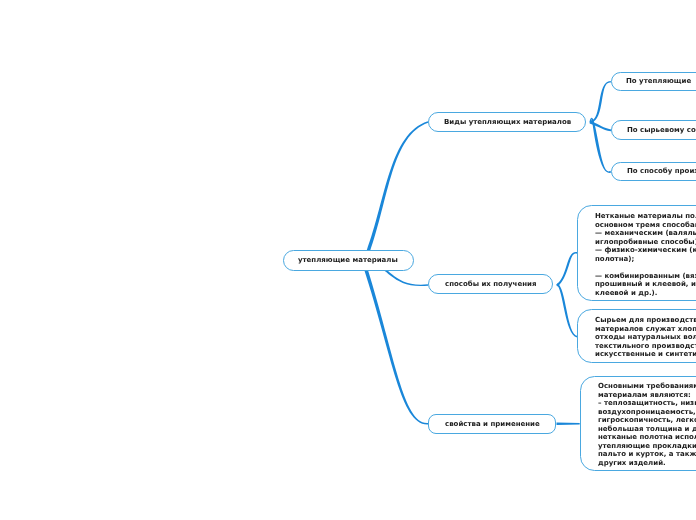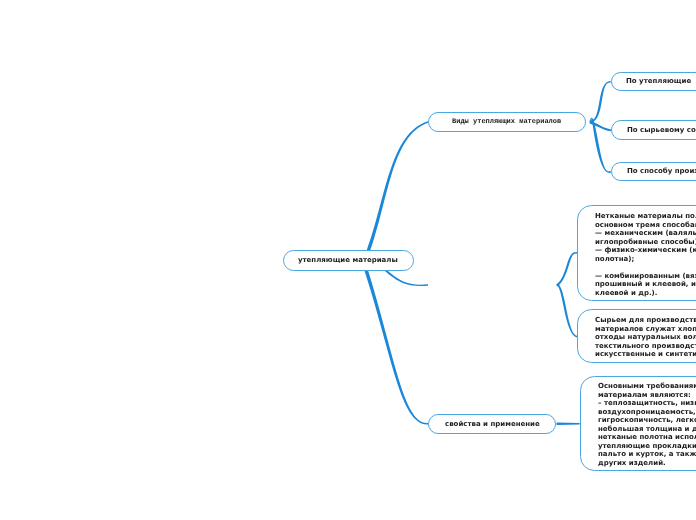--- a/index.html
+++ b/index.html
@@ -34,36 +34,39 @@
     <path d="M557.6 286.5 C570.2 276.4 568.9 250.2 577.0 253.8 L577.6 252.2 C565.7 249.4 568.2 276.6 556.2 284.7 Z"></path>
     <path d="M556.5 285.2 C563.3 286.7 564.2 334.5 577.1 337.6 L577.5 336.0 C566.6 334.2 566.3 287.5 557.3 283.2 Z"></path>
     <path d="M556.5 422.6 L579.7 422.9 L579.7 424.6 L556.5 424.9 Z"></path>
     </g>
   </svg>
 
   <div class="node pill" style="left:282.7px;top:250.2px;width:131.4px;height:20.4px;text-align:right;">
     <span>утепляющие материалы</span>
   </div>
 
-  <div class="node pill" style="left:427.9px;top:111.7px;width:158.4px;height:20.0px;font-family:Liberation Mono, monospace;">
+  <div class="node pill" style="left:427.9px;top:111.7px;width:158.4px;height:20.0px;">
     <span>Виды утепляющих материалов</span>
   </div>
 
   <div class="node pill" style="left:610.6px;top:71.5px;width:95.2px;height:19.4px;">
     <span>По утепляющие</span>
   </div>
 
   <div class="node pill" style="left:610.6px;top:120.4px;width:123.4px;height:19.2px;">
     <span>По сырьевому составу</span>
   </div>
 
   <div class="node pill" style="left:610.6px;top:161.5px;width:136.4px;height:19.4px;">
     <span>По способу производства</span>
   </div>
 
+  <div class="node pill" style="left:427.9px;top:274.3px;width:125.6px;height:19.9px;">
+    <span>способы их получения</span>
+  </div>
 
   <div class="node tbox" style="left:576.8px;top:205px;width:200px;height:95.6px;">
     <p>Нетканые материалы получают в
 основном тремя способами:
 — механическим (валяльный,
 иглопробивные способы);
 — физико-химическим (клееные
 полотна);
 
 — комбинированным (вязально-
@@ -72,21 +75,21 @@
   </div>
 
   <div class="node tbox" style="left:576.8px;top:309px;width:200px;height:53.8px;">
     <p>Сырьем для производства нетканых
 материалов служат хлопок, шерсть,
 отходы натуральных волокон, отходы
 текстильного производства, а также
 искусственные и синтетические волокна.</p>
   </div>
 
-  <div class="node pill" style="left:427.9px;top:414.2px;width:128.2px;height:19.6px;">
+  <div class="node pill" style="left:427.9px;top:414.2px;width:128.2px;height:19.6px;border-radius:8px;">
     <span>свойства и применение</span>
   </div>
 
   <div class="node tbox" style="left:579.7px;top:375.5px;width:200px;height:95.5px;">
     <p>Основными требованиями к утепляющим
 материалам являются:
 – теплозащитность, низкая
 воздухопроницаемость, малая
 гигроскопичность, легкость,
 небольшая толщина и другие.

